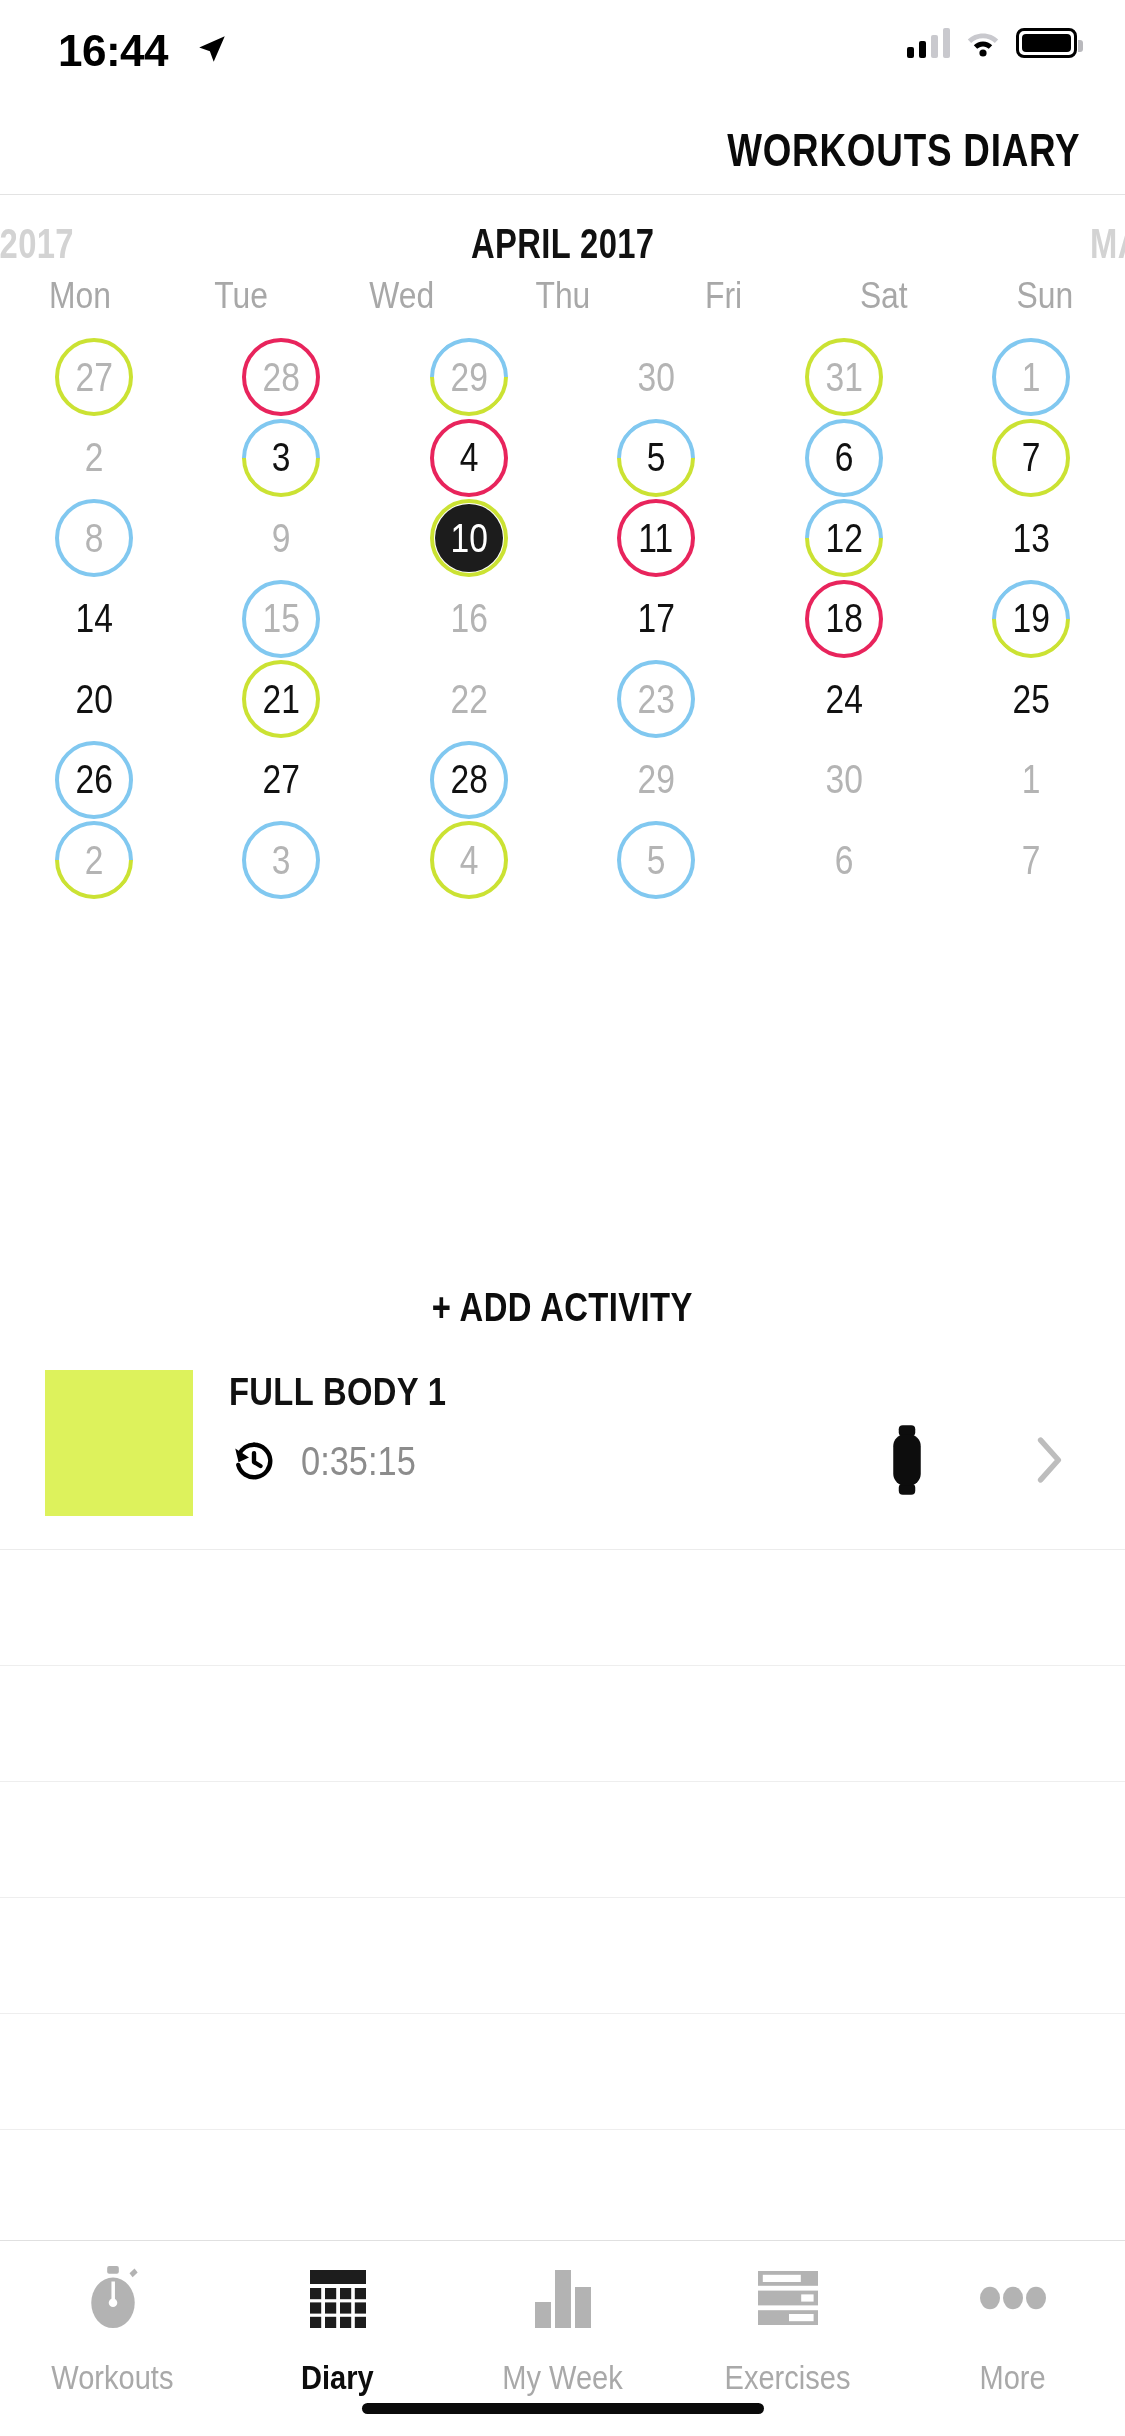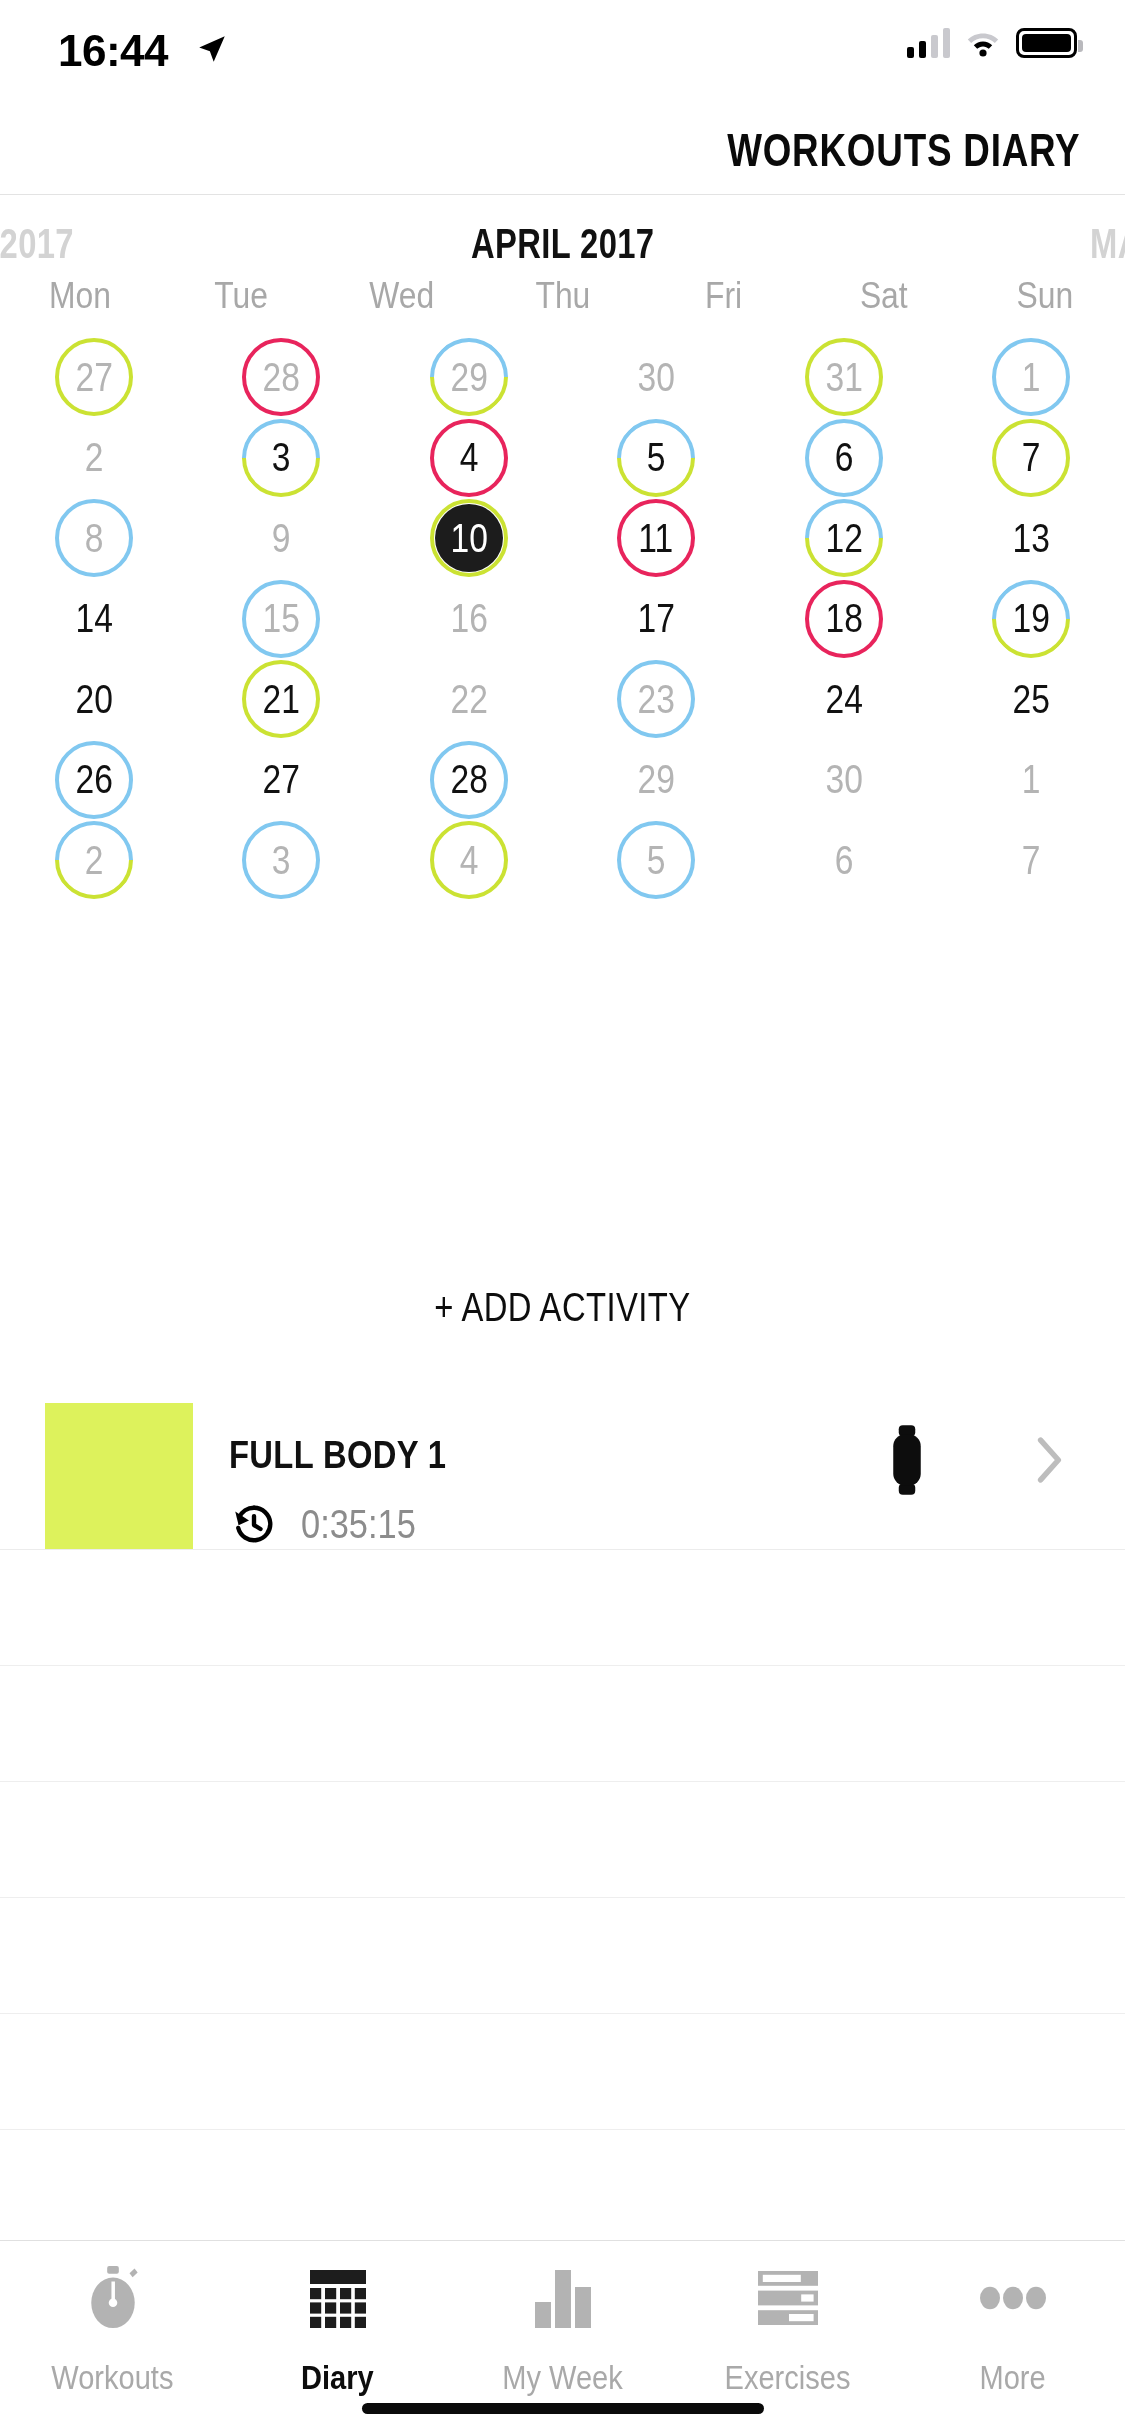--- a/index.html
+++ b/index.html
@@ -72,26 +72,26 @@
                border-top-color:#81c8f0; transform:rotate(45deg); }
   .sel-fill{ position:absolute; left:5px; top:5px; right:5px; bottom:5px;
              border-radius:50%; background:#1c1c1c; }
   .daynum{ position:relative; z-index:3; font-size:40px; color:#111; }
   .daynum span{ display:inline-block; transform:scaleX(0.84); }
   .muted .daynum{ color:#b4b4b4; }
   .selday .daynum{ color:#ffffff; }
 
   
   .addrow{ position:absolute; top:1285px; left:0; width:1125px; text-align:center; }
-  .addrow b{ font-size:40px; font-weight:400; color:#0d0d0d; letter-spacing:0.5px; }
+  .addrow b{ font-size:40px; font-weight:700; color:#0d0d0d; letter-spacing:0.5px; }
   .addrow b span{ display:inline-block; transform:scaleX(0.82); }
 
   
   .listarea{ position:absolute; top:1370px; left:0; width:1125px; }
-  .row{ position:relative; height:116px; display:flex; align-items:flex-end;
+  .row{ position:relative; height:116px; display:flex; align-items:flex-start;
         border-bottom:1px solid #eeeeee; }
   .row.empty{ height:116px; }
   .swatch{ width:148px; height:146px; margin-left:45px; background:#ddf25c; flex:none; }
   .rowtext{ margin-left:36px; flex:1; }
   .wtitle{ font-size:39px; font-weight:700; color:#111; letter-spacing:0.4px; }
   .wtitle span{ display:inline-block; transform:scaleX(0.84); transform-origin:left; }
   .wmeta{ display:flex; align-items:center; gap:22px; margin-top:22px; }
   .wdur{ font-size:40px; color:#8c8c8c; }
   .wdur span{ display:inline-block; transform:scaleX(0.86); transform-origin:left; }
   .watch{ position:absolute; right:196px; top:50%; transform:translateY(-50%); }

